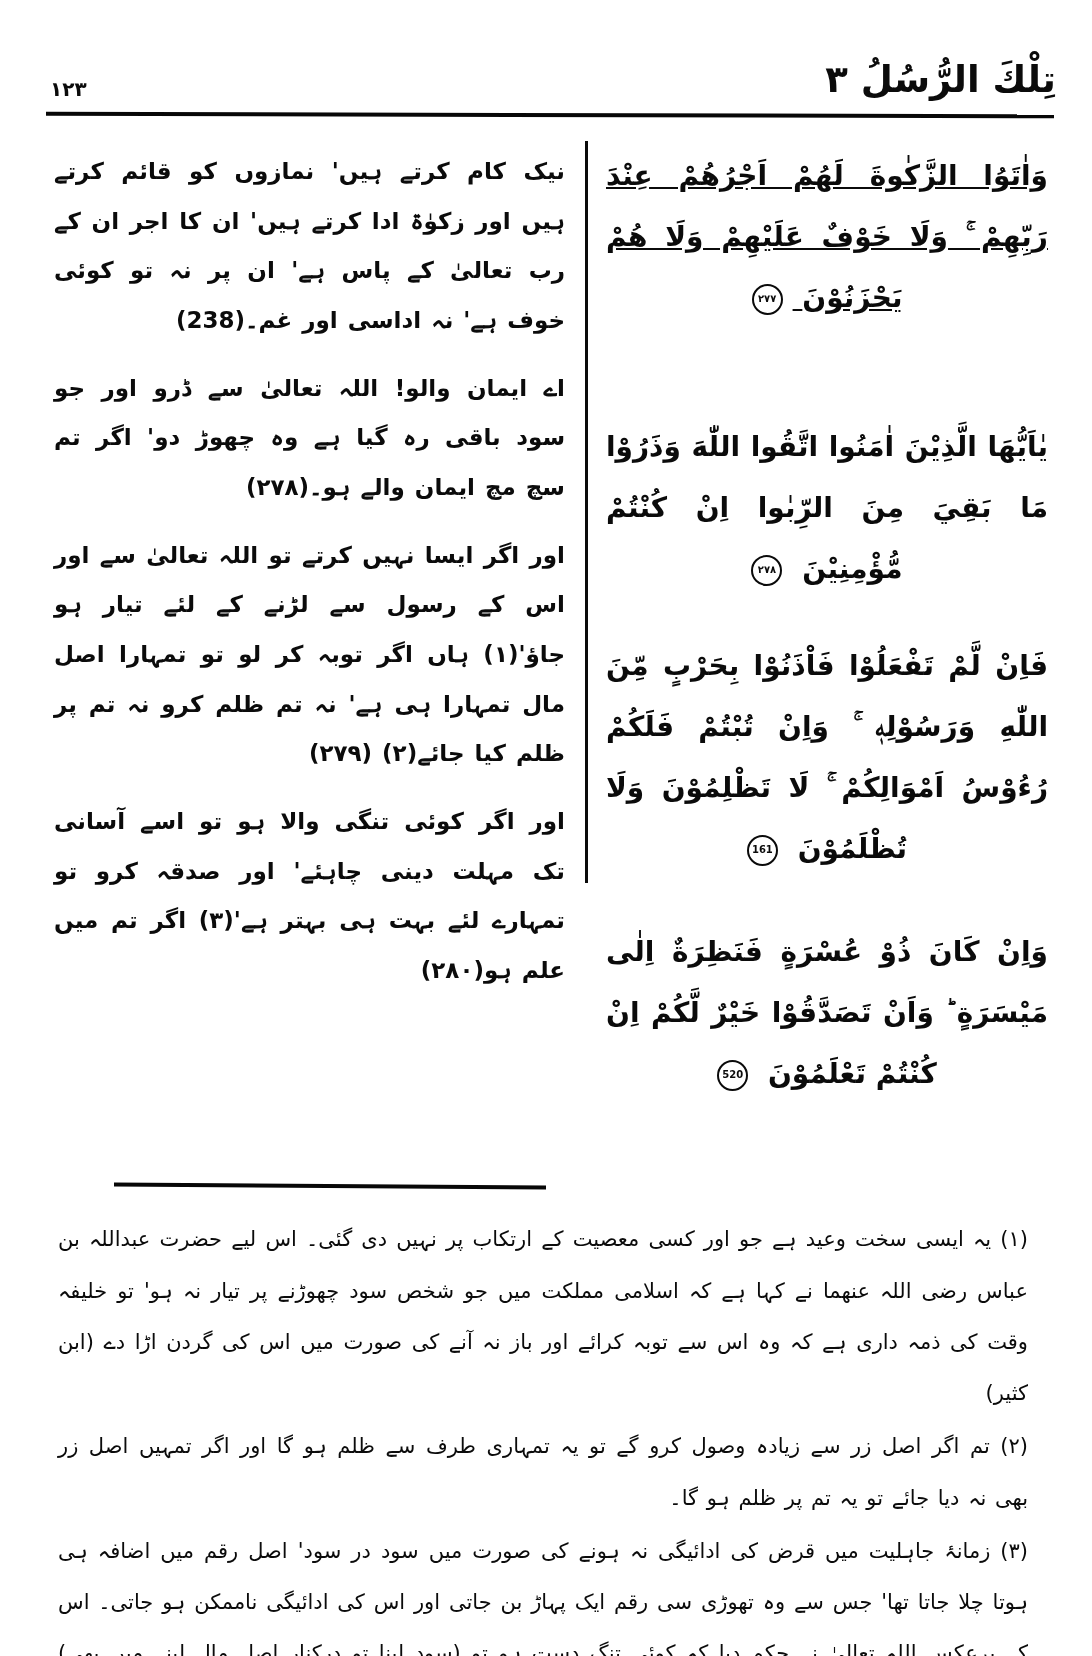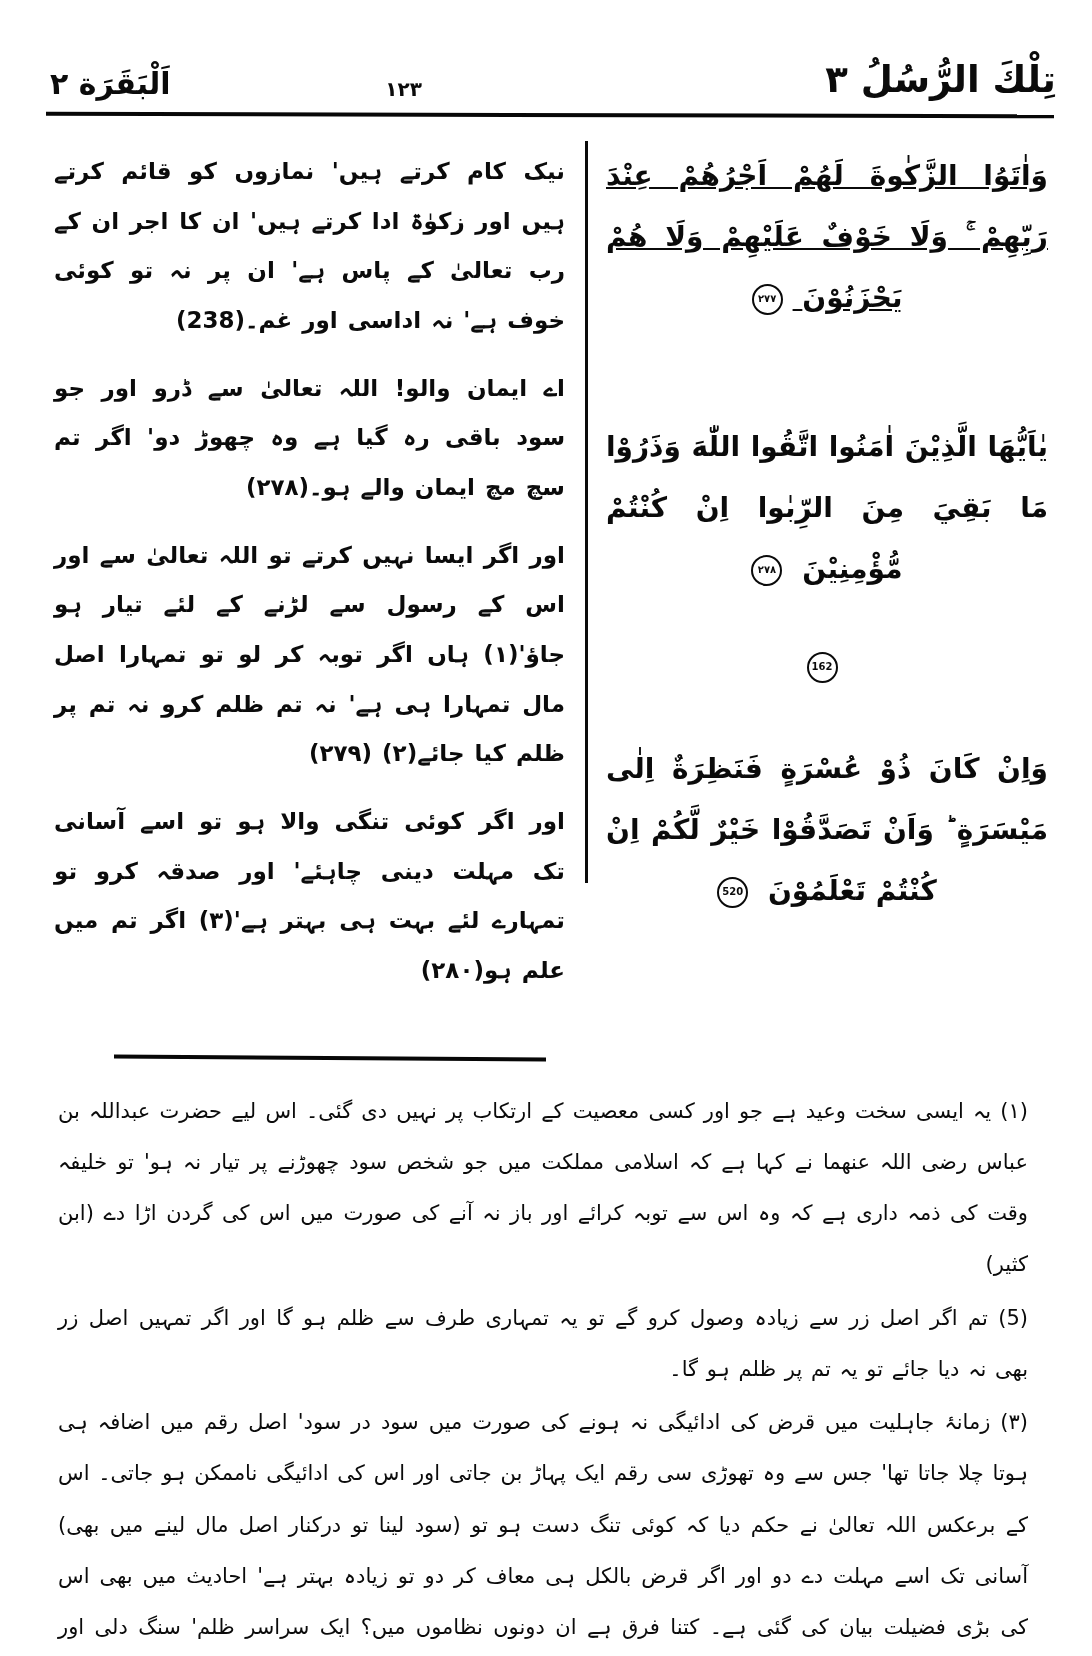--- a/index.html
+++ b/index.html
@@ -95,21 +95,20 @@
   }
 </style>
 </head>
 <body>
 
 <div class="page">
 
   <header class="hdr">
     <div class="hdr-section">تِلْكَ الرُّسُلُ ۳</div>
     <div class="hdr-page">۱۲۳</div>
-    <div class="hdr-surah">اَلْبَقَرَة ۲</div>
   </header>
 
   <div class="hdr-rule"></div>
 
   <main class="columns">
 
     <section class="arabic-col">
 
         <div class="verse">
           <span class="verse-text">وَاٰتَوُا الزَّكٰوةَ لَهُمْ اَجْرُهُمْ عِنْدَ رَبِّهِمْ ۚ وَلَا خَوْفٌ عَلَيْهِمْ وَلَا هُمْ يَحْزَنُوْنَ</span>
@@ -119,22 +118,23 @@
         </div>
 
         <div class="verse">
           <span class="verse-text">يٰاَيُّهَا الَّذِيْنَ اٰمَنُوا اتَّقُوا اللّٰهَ وَذَرُوْا مَا بَقِيَ مِنَ الرِّبٰوا اِنْ كُنْتُمْ مُّؤْمِنِيْنَ</span>
           <span class="ayah-medallion">
             <span class="ayah-num">٢٧٨</span>
           </span>
         </div>
 
         <div class="verse">
+          <span class="verse-text">فَاِنْ لَّمْ تَفْعَلُوْا فَاْذَنُوْا بِحَرْبٍ مِّنَ اللّٰهِ وَرَسُوْلِهٖ ۚ وَاِنْ تُبْتُمْ فَلَكُمْ رُءُوْسُ اَمْوَالِكُمْ ۚ لَا تَظْلِمُوْنَ وَلَا تُظْلَمُوْنَ</span>
           <span class="ayah-medallion">
-            <span class="ayah-num">162</span>
+            <span class="ayah-num">161</span>
           </span>
         </div>
 
         <div class="verse">
           <span class="verse-text">وَاِنْ كَانَ ذُوْ عُسْرَةٍ فَنَظِرَةٌ اِلٰى مَيْسَرَةٍ ؕ وَاَنْ تَصَدَّقُوْا خَيْرٌ لَّكُمْ اِنْ كُنْتُمْ تَعْلَمُوْنَ</span>
           <span class="ayah-medallion">
             <span class="ayah-num">520</span>
           </span>
         </div>
       </section>
@@ -153,18 +153,18 @@
       </section>
 
   </main>
 
   <div class="footnote-rule"></div>
 
   <section class="footnotes">
 
       <p class="footnote">(۱) یہ ایسی سخت وعید ہے جو اور کسی معصیت کے ارتکاب پر نہیں دی گئی۔ اس لیے حضرت عبداللہ بن عباس رضی اللہ عنھما نے کہا ہے کہ اسلامی مملکت میں جو شخص سود چھوڑنے پر تیار نہ ہو' تو خلیفہ وقت کی ذمہ داری ہے کہ وہ اس سے توبہ کرائے اور باز نہ آنے کی صورت میں اس کی گردن اڑا دے (ابن کثیر)</p>
 
-      <p class="footnote">(5) تم اگر اصل زر سے زیادہ وصول کرو گے تو یہ تمہاری طرف سے ظلم ہو گا اور اگر تمہیں اصل زر بھی نہ دیا جائے تو یہ تم پر ظلم ہو گا۔</p>
+      <p class="footnote">(۲) تم اگر اصل زر سے زیادہ وصول کرو گے تو یہ تمہاری طرف سے ظلم ہو گا اور اگر تمہیں اصل زر بھی نہ دیا جائے تو یہ تم پر ظلم ہو گا۔</p>
 
       <p class="footnote">(۳) زمانۂ جاہلیت میں قرض کی ادائیگی نہ ہونے کی صورت میں سود در سود' اصل رقم میں اضافہ ہی ہوتا چلا جاتا تھا' جس سے وہ تھوڑی سی رقم ایک پہاڑ بن جاتی اور اس کی ادائیگی ناممکن ہو جاتی۔ اس کے برعکس اللہ تعالیٰ نے حکم دیا کہ کوئی تنگ دست ہو تو (سود لینا تو درکنار اصل مال لینے میں بھی) آسانی تک اسے مہلت دے دو اور اگر قرض بالکل ہی معاف کر دو تو زیادہ بہتر ہے' احادیث میں بھی اس کی بڑی فضیلت بیان کی گئی ہے۔ کتنا فرق ہے ان دونوں نظاموں میں؟ ایک سراسر ظلم' سنگ دلی اور خود غرضی پر مبنی نظام اور دوسرا ہمدردی' تعاون اور ایک دوسرے کو سہارا دینے والا نظام۔ مسلمان خود ہی اس بابرکت اور پر رحمت نظام الٰہی کو نہ اپنائیں تو اس میں اسلام کا کیا قصور اور اللہ پر کیا الزام؟ کاش مسلمان اپنے دین کی اہمیت و افادیت کو سمجھ سکیں اور اس پر اپنے نظام زندگی کو استوار کر سکیں۔</p>
     </section>
 
 </div>
 
 </body></html>

